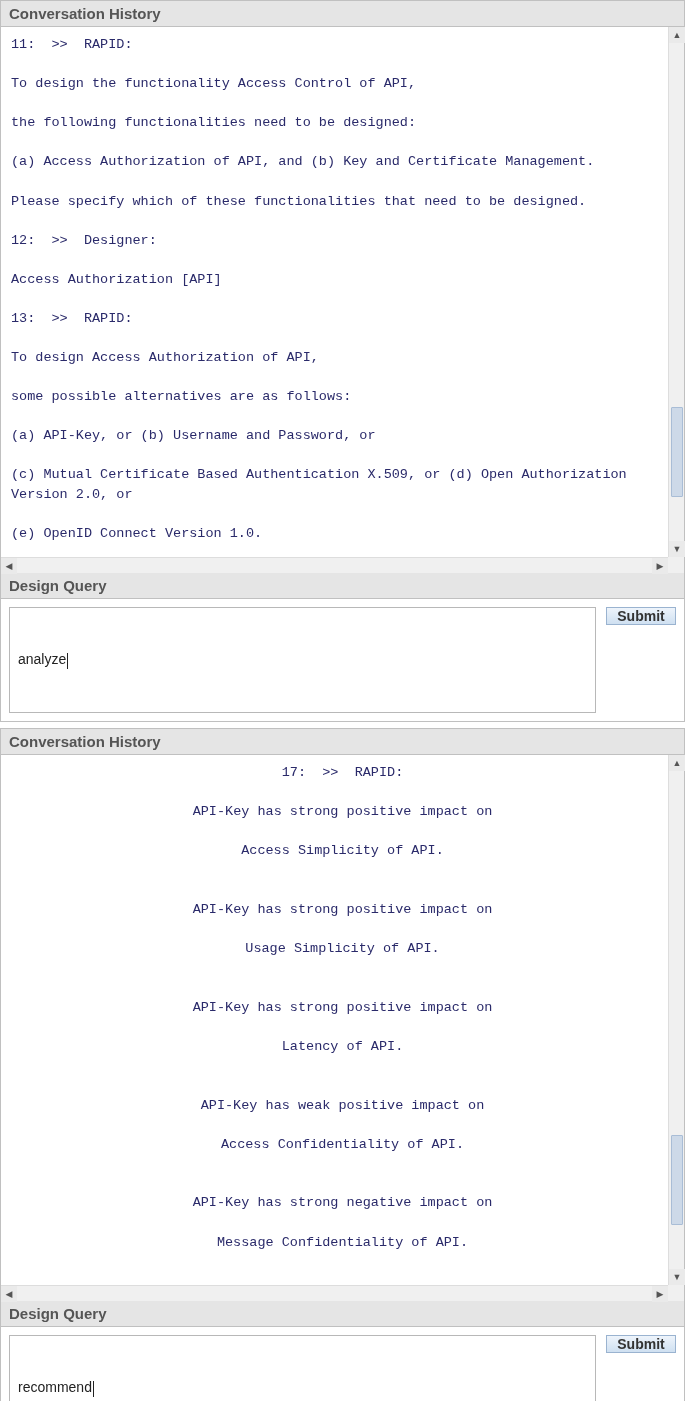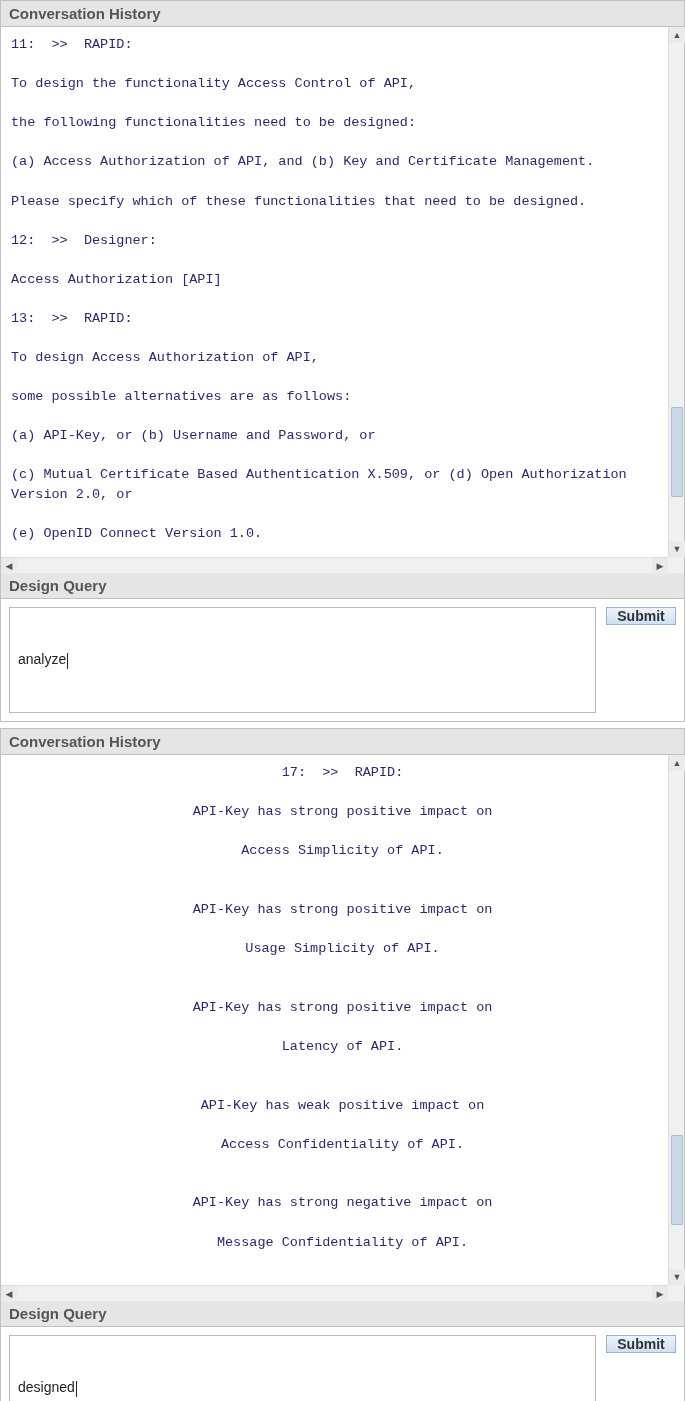--- a/index.html
+++ b/index.html
@@ -219,17 +219,17 @@
     </div>
     <div class="hscroll">
       <div class="arrow left">◀</div>
       <div class="arrow right">▶</div>
     </div>
     <div class="corner"></div>
   </div>
   <div class="panel-header">Design Query</div>
   <div class="query-row">
     <div class="query-input-wrap">
-      <span class="query-input cursor-bar">designed</span>
+      <span class="query-input cursor-bar">recommend</span>
     </div>
     <button class="submit-btn">Submit</button>
   </div>
 </div>
 
 </body></html>

